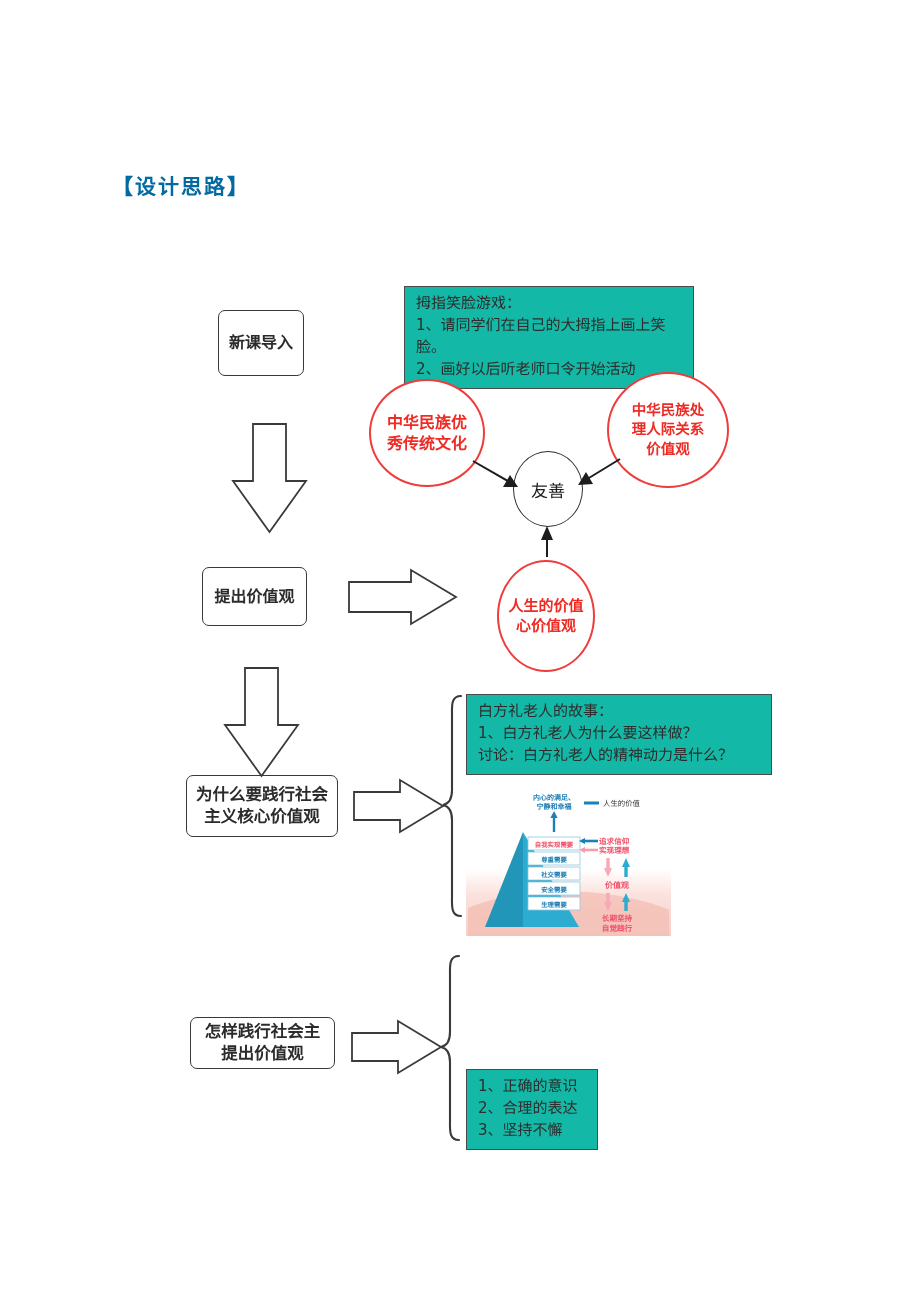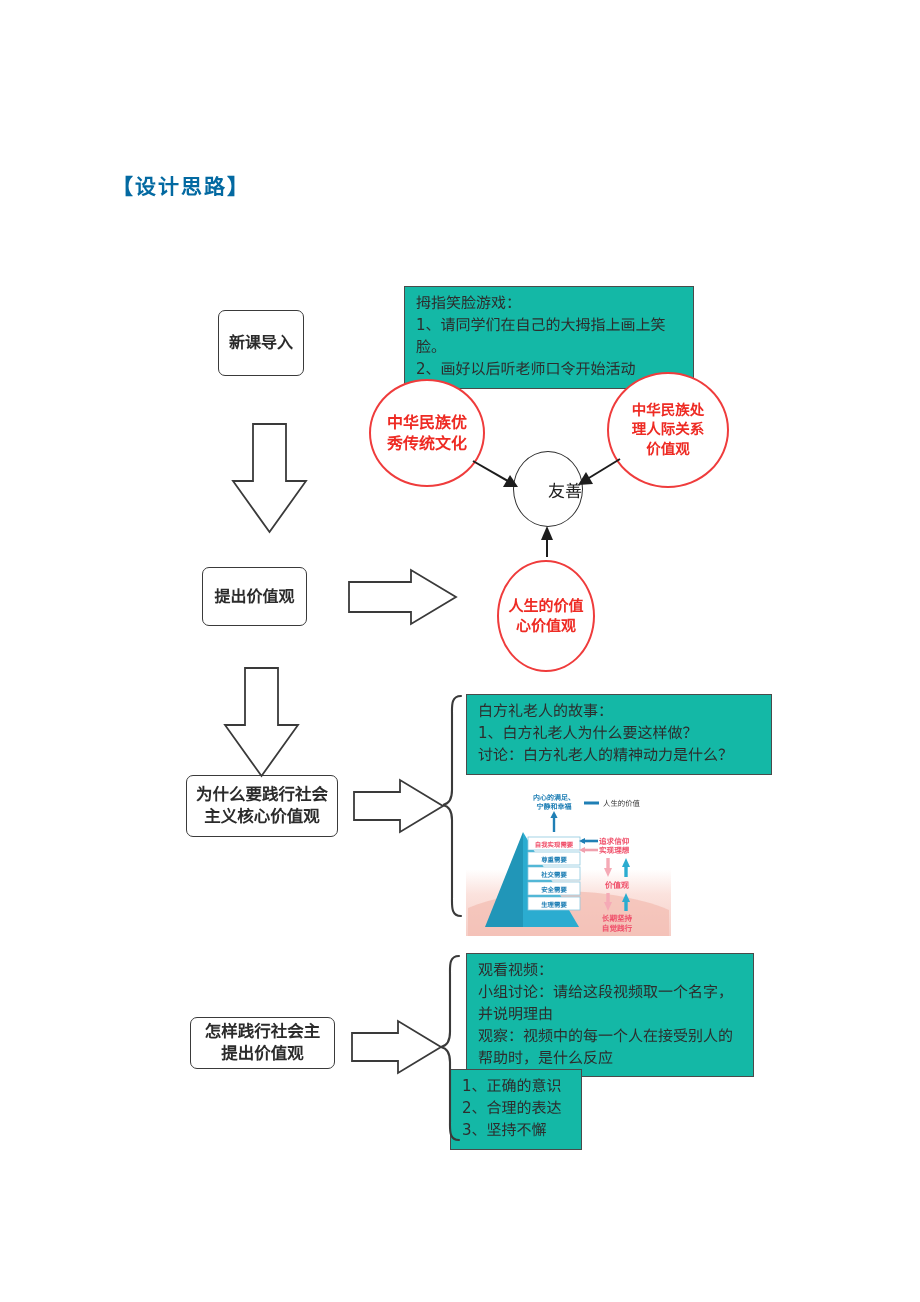--- a/index.html
+++ b/index.html
@@ -64,21 +64,21 @@
     background: #14b8a6;
     padding: 6px 9px 7px 11px;
     font-size: 15px;
     line-height: 1.46;
     color: #2d2d2d;
     white-space: pre-wrap;
   }
   #note-warmup  { left: 404px; top: 286px;  width: 290px; }
   #note-story   { left: 466px; top: 694px;  width: 306px; }
   #note-video   { left: 466px; top: 953px;  width: 288px; }
-  #note-howto   { left: 450px; top: 1069px; width: 132px; }
+  #note-howto   { left: 466px; top: 1069px; width: 132px; }
 
   
   .circle {
     position: absolute;
     box-sizing: border-box;
     border-radius: 50%;
     display: flex;
     align-items: center;
     justify-content: center;
     text-align: center;
@@ -86,21 +86,20 @@
   }
   .circle.red {
     border: 2.1px solid #ef3c3c;
     color: #ee2b24;
     font-weight: 700;
   }
   .circle.plain {
     border: 1.7px solid #2e2e2e;
     color: #1d1d1d;
     font-weight: 400;
-    justify-content: flex-end;
   }
   #circle-tradition {
     left: 369px; top: 379px; width: 116px; height: 108px;
     font-size: 16px; line-height: 1.34;
   }
   #circle-relations {
     left: 607px; top: 372px; width: 122px; height: 116px;
     font-size: 14.5px; line-height: 1.33; text-align: center;
   }
   #circle-core {
@@ -160,23 +159,20 @@
       <span class="label">提出价值观</span>
     </span>
   </div>
 
   <div class="note-box" id="note-warmup">拇指笑脸游戏：
 1、请同学们在自己的大拇指上画上笑脸。
 2、画好以后听老师口令开始活动</div>
   <div class="note-box" id="note-story">白方礼老人的故事：
 1、白方礼老人为什么要这样做？
 讨论：白方礼老人的精神动力是什么？</div>
-  <div class="note-box" id="note-video">观看视频：
-小组讨论：请给这段视频取一个名字，并说明理由
-观察：视频中的每一个人在接受别人的帮助时，是什么反应</div>
   <div class="note-box" id="note-howto">1、正确的意识
 2、合理的表达
 3、坚持不懈</div>
 
   <div class="circle red" id="circle-tradition">
     <span>
       <span style="display:block">中华民族优</span>
       <span style="display:block">秀传统文化</span>
     </span>
   </div>

